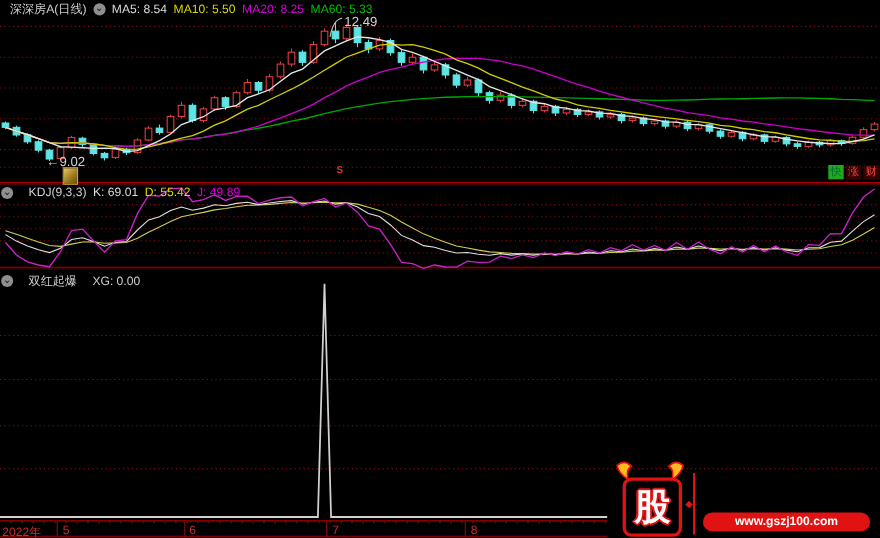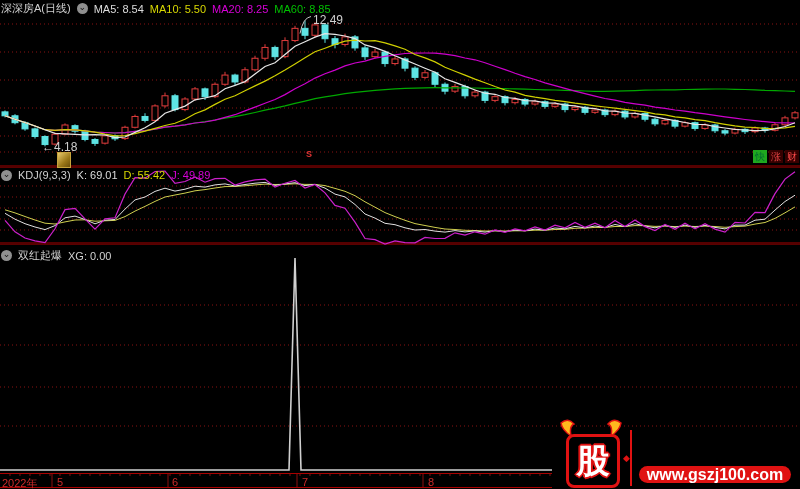--- a/index.html
+++ b/index.html
@@ -3,21 +3,21 @@
 <meta charset="utf-8">
 <style>
   html,body{margin:0;padding:0;background:#000;}
   #app{position:relative;width:800px;height:489px;background:#000;overflow:hidden;
        font-family:"Liberation Sans","DejaVu Sans",sans-serif;}
   #chart{position:absolute;left:0;top:0;}
   .hdr{position:absolute;display:flex;align-items:center;gap:6px;font-size:11px;white-space:nowrap;z-index:5;}
   #p1-hdr{left:1px;top:1px;}
   #p2-hdr{left:1px;top:169px;}
   #p3-hdr{left:1px;top:248px;}
-  .title{color:#d0d0d0;}
+  .title{color:#d0d0d0;padding-left:8px;}
   .chev{display:inline-block;width:11px;height:11px;border-radius:50%;background:#8f8f8f;
         color:#111;font-size:9px;line-height:9px;text-align:center;cursor:pointer;}
   .ann{position:absolute;font-size:12px;color:#d0d0d0;z-index:5;}
   #sell-marker{position:absolute;font-size:9px;font-weight:bold;color:#e03434;z-index:5;}
   #gold-icon{position:absolute;left:57px;top:152px;width:12px;height:14px;z-index:5;
              background:linear-gradient(135deg,#e8c86a,#9a7718 60%,#6a4e0a);border:1px solid #c8a43c;}
   #badges{position:absolute;right:1px;top:150px;display:flex;gap:2px;z-index:5;}
   .badge{font-size:10px;height:13px;line-height:13px;padding:0 2px;cursor:pointer;}
   .axis-label{position:absolute;top:476px;font-size:11px;color:#cc2a2a;z-index:4;}
   #ax-year{left:2px;} #ax-m0{left:57px;} #ax-m1{left:172px;} #ax-m2{left:302px;} #ax-m3{left:428px;}
@@ -28,21 +28,21 @@
             border-radius:8px;display:flex;align-items:center;justify-content:center;background:#000;}
   #bull-char{font-size:33px;font-weight:bold;color:#fff;font-family:"Liberation Serif","DejaVu Serif",serif;
              text-shadow:-2px 0 #e01212,2px 0 #e01212,0 -2px #e01212,0 2px #e01212,
                          -1px -1px #e01212,1px 1px #e01212,-1px 1px #e01212,1px -1px #e01212;}
   #horns{position:absolute;left:6px;top:5px;}
   #logo-divider{position:absolute;left:78px;top:18px;width:2px;height:56px;background:#e01212;}
   #logo-diamond{position:absolute;left:71px;top:41px;color:#e01212;font-size:9px;}
   #site-name{position:absolute;left:90px;top:21px;font-size:27px;font-weight:bold;color:#e01212;
              letter-spacing:9px;font-family:"Liberation Serif","DejaVu Serif",serif;white-space:nowrap;}
   #url-pill{position:absolute;left:87px;top:54px;width:152px;height:17px;background:#e01212;
-            border-radius:9px;color:#fff;font-size:16px;font-weight:bold;text-align:center;line-height:17px;}
+            border-radius:9px;color:#fff;font-size:11px;font-weight:bold;text-align:center;line-height:17px;}
 </style>
 </head>
 <body>
 
 <div id="app">
   <svg id="chart" width="800" height="489">
       <line x1="0" y1="24" x2="800" y2="24" stroke="#8a1212" stroke-width="1" stroke-dasharray="1 3"></line>
       <line x1="0" y1="52" x2="800" y2="52" stroke="#8a1212" stroke-width="1" stroke-dasharray="1 3"></line>
       <line x1="0" y1="80" x2="800" y2="80" stroke="#8a1212" stroke-width="1" stroke-dasharray="1 3"></line>
       <line x1="0" y1="108" x2="800" y2="108" stroke="#8a1212" stroke-width="1" stroke-dasharray="1 3"></line>
@@ -316,25 +316,25 @@
       <polyline points="0,470 289,470 295,258 301,470 554,470" fill="none" stroke="#d0d0d0" stroke-width="1.6"></polyline>
       <path d="M 300 33.53097345132742 Q 303 17.53097345132742 311 16.53097345132742" fill="none" stroke="#c8c8c8" stroke-width="1"></path>
     </svg>
 
   <div class="hdr" id="p1-hdr">
     <span class="title">深深房A(日线)</span>
     <span class="chev">⌄</span>
     <span style="color: rgb(220, 220, 220); text-align: center;">MA5: 8.54</span>
     <span style="color: rgb(216, 216, 0);">MA10: 5.50</span>
     <span style="color: rgb(216, 0, 216);">MA20: 8.25</span>
-    <span style="color: rgb(0, 192, 0);">MA60: 8.85</span>
+    <span style="color: rgb(0, 192, 0);">MA60: 5.33</span>
   </div>
 
   <div class="ann" id="high-label" style="left: 313px; top: 12.531px;">12.49</div>
-  <div class="ann" id="low-label" style="left: 42px; top: 140.389px;">←4.18</div>
+  <div class="ann" id="low-label" style="left: 42px; top: 140.389px;">←9.02</div>
   <div id="sell-marker" style="left: 306px; top: 149px;">S</div>
   <div id="gold-icon"></div>
   <div id="badges">
     <span class="badge" style="color: rgb(0, 102, 51); background: rgb(31, 168, 31);">快</span>
     <span class="badge" style="color: rgb(224, 64, 64); background: rgb(53, 0, 0);">涨</span>
     <span class="badge" style="color: rgb(255, 74, 74); background: rgb(53, 0, 0);">财</span>
   </div>
 
   <div class="hdr" id="p2-hdr">
     <span class="chev">⌄</span>

